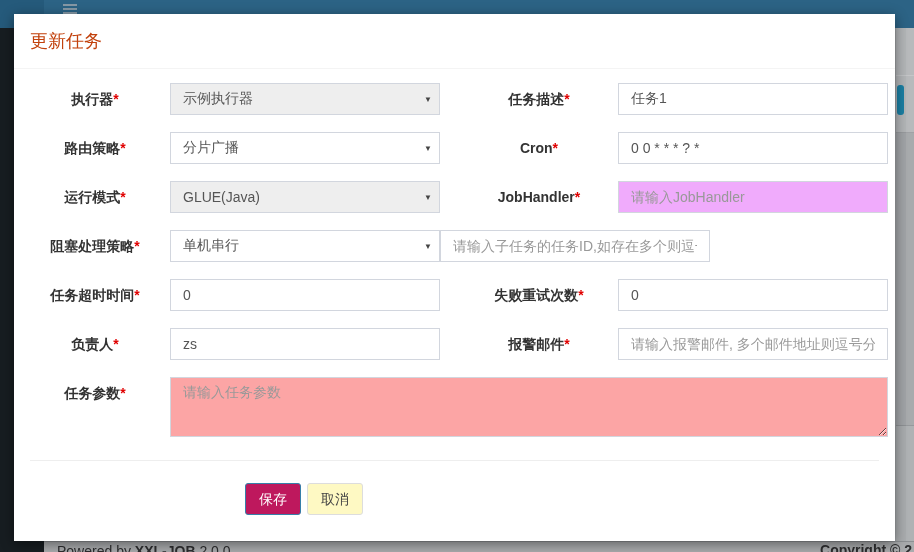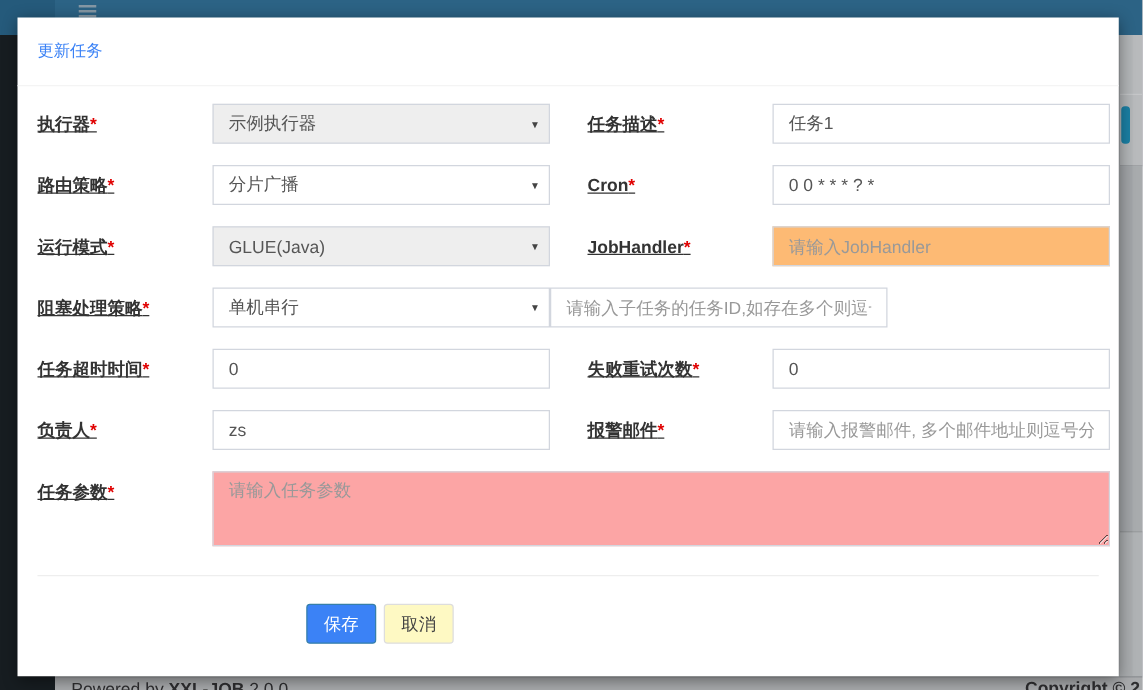--- a/index.html
+++ b/index.html
@@ -33,60 +33,60 @@
   .footer-left { position:absolute; left:13px; top:1px; }
   .footer-left b { font-weight:bold; }
   .footer-right { position:absolute; right:2px; top:0; font-weight:bold; }
 
   
   .modal {
     position:absolute; left:14px; top:14px; width:881px; height:527px;
     background:#fff; box-shadow:0 3px 12px rgba(0,0,0,0.45);
   }
   .modal-header { height:55px; border-bottom:1px solid #f4f4f4; padding:0 16px; display:flex; align-items:center; }
-  .modal-title { font-size:13px; color:#3b82f6; }
+  .modal-title { font-size:18px; color:#c2410c; }
 
   .modal-body { padding-top:14px; }
   .form-row { display:flex; margin-bottom:17px; }
   .lbl {
-    width:130px; margin-left:16px; margin-right:10px; text-align:left;
-    font-size:14px; font-weight:bold; color:#333; line-height:32px; white-space:nowrap;text-decoration:underline;
+    width:130px; margin-left:16px; margin-right:10px; text-align:center;
+    font-size:14px; font-weight:bold; color:#333; line-height:32px; white-space:nowrap;
   }
   .lbl .req { color:#e00000; font-style:normal; font-weight:bold; }
   .lbl.right { width:138px; margin-left:30px; }
 
   .ctl { width:270px; }
   .sel {
     position:relative; height:32px; border:1px solid #d2d6de; background:#fff;
     display:flex; align-items:center; padding:0 20px 0 12px;
     font-size:14px; color:#555; cursor:pointer; overflow:hidden; white-space:nowrap;
   }
   .sel.disabled { background:#eee; cursor:default; }
   .sel .caret { position:absolute; right:7px; top:11px; font-size:8px; color:#444; }
 
   .inp {
     width:100%; height:32px; border:1px solid #d2d6de; background:#fff;
     padding:4px 12px; font-size:14px; color:#555; outline:none;
   }
-  .inp:disabled { background:#fdba74; }
+  .inp:disabled { background:#f0abfc; }
   .inp::placeholder, .ta::placeholder { color:#999; opacity:1; }
 
   .ta {
     width:718px; height:60px; border:1px solid #d2d6de; background:#fca5a5;
     padding:6px 12px; font-size:14px; color:#555; outline:none;
     font-family:"Liberation Sans", sans-serif; resize:both;
   }
 
   .divider { border-top:1px solid #eee; margin:23px 16px 0 16px; }
   .btn-row { display:flex; gap:6px; margin:22px 0 0 231px; }
   .btn {
     font-size:14px; line-height:1; padding:8px 13px; border-radius:3px; cursor:pointer;
     font-family:"Liberation Sans", sans-serif;
   }
-  .btn-save { background:#3b82f6; border:1px solid #367fa9; color:#fff; }
+  .btn-save { background:#be185d; border:1px solid #367fa9; color:#fff; }
   .btn-cancel { background:#fef9c3; border:1px solid #ddd; color:#444; }
 </style>
 </head>
 <body>
 
 <div class="navbar">
   <div class="navbar-logo-seg"></div>
   <div class="hamburger">
       <i></i>
       <i></i>

